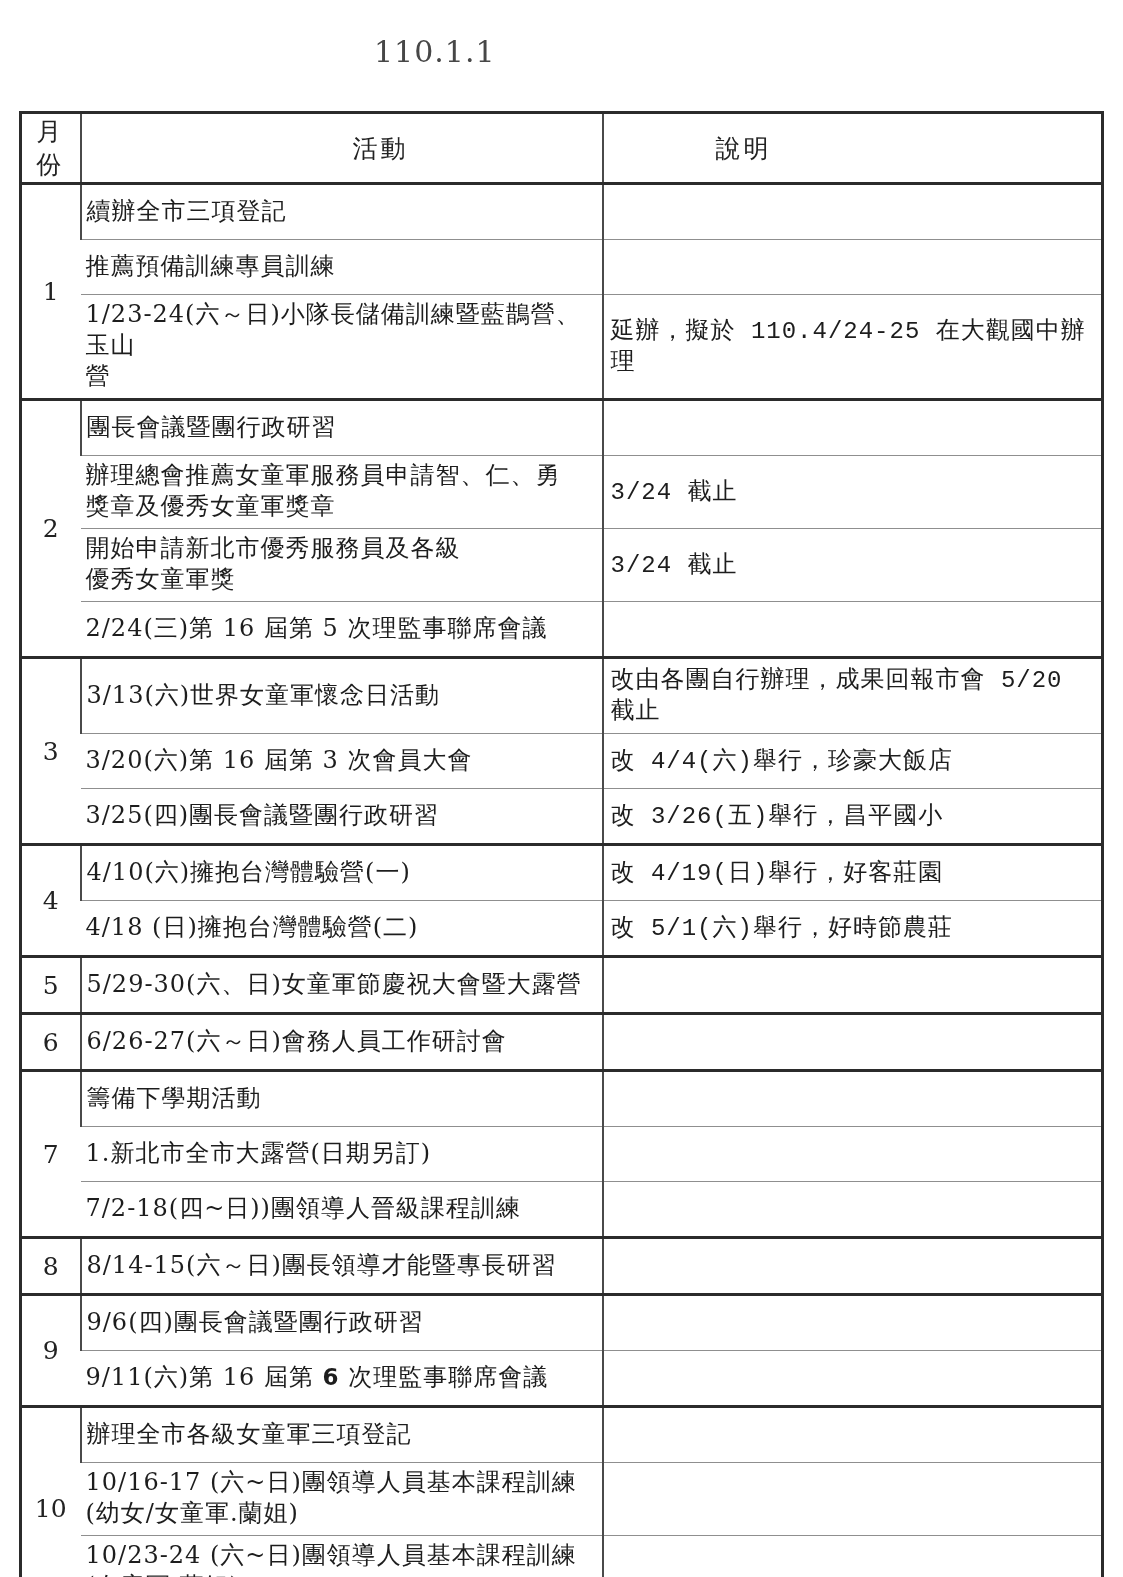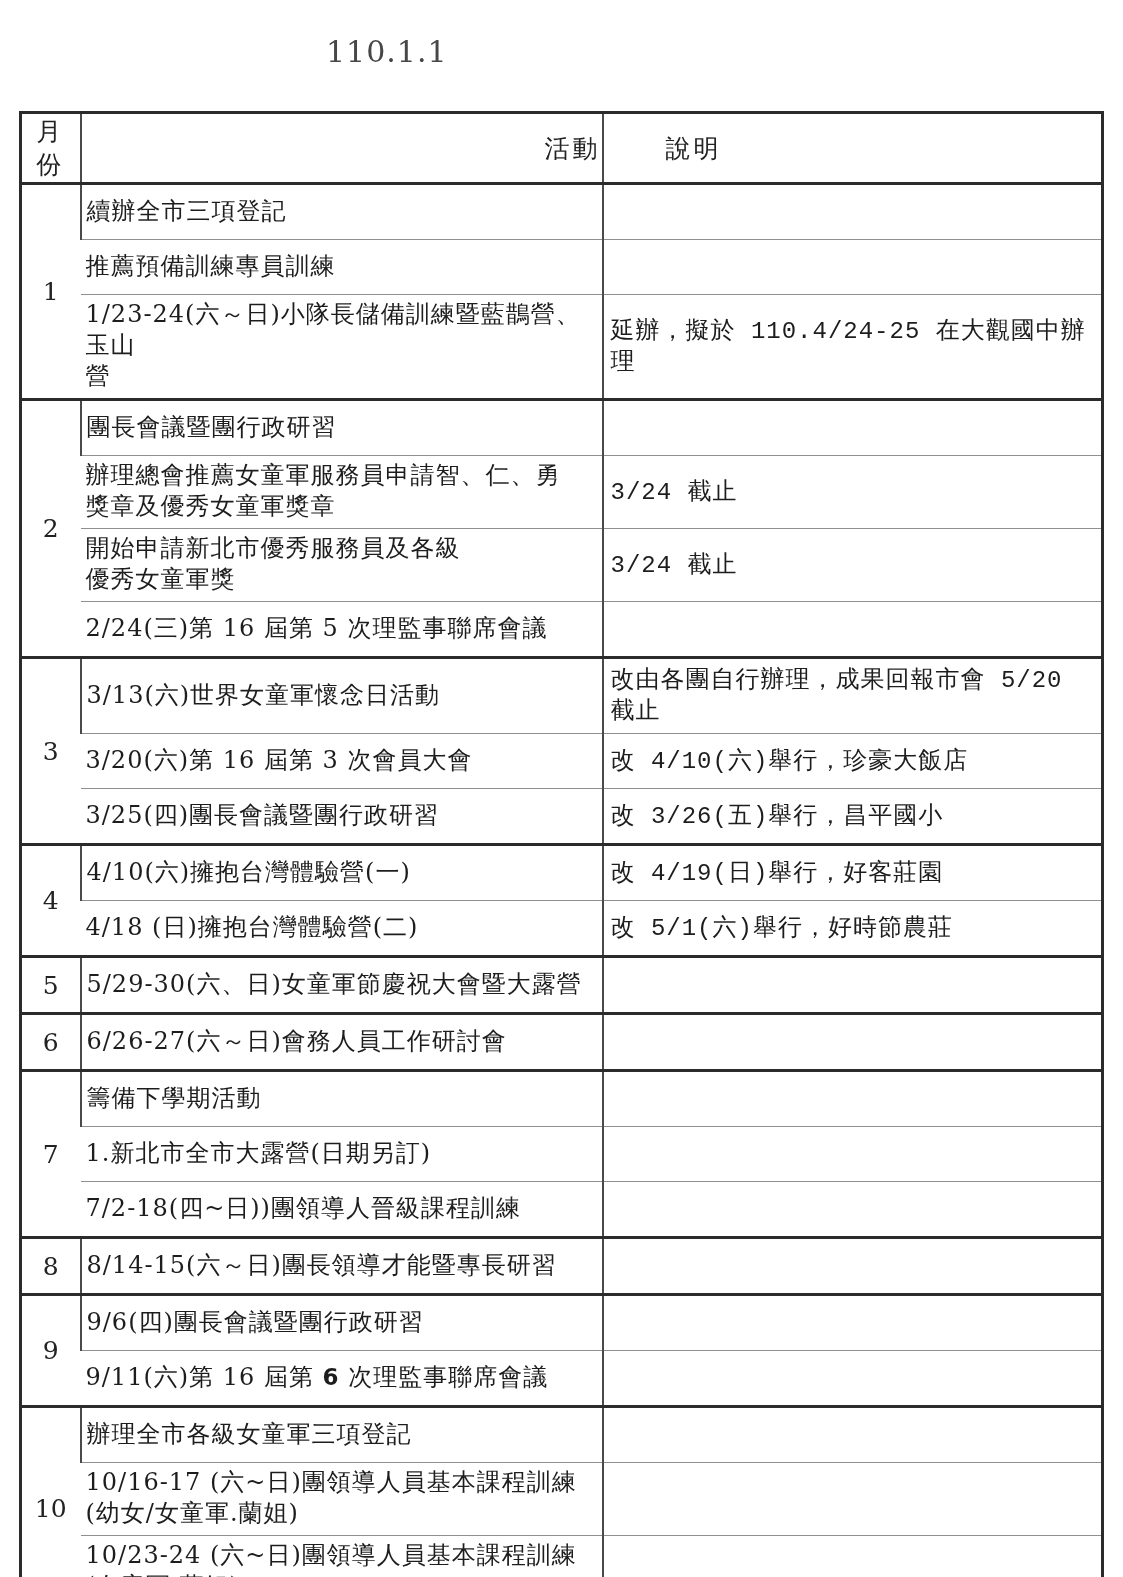--- a/index.html
+++ b/index.html
@@ -10,38 +10,38 @@
     -webkit-font-smoothing:antialiased;
   }
   .title-row{
     margin:34px 0 0 270px;
     display:flex;align-items:baseline;white-space:nowrap;
   }
   .title-main{
     font-size:37px;font-weight:bold;color:#474747;letter-spacing:1px;
   }
   .title-date{
-    font-size:30px;color:#474747;margin-left:56px;letter-spacing:1px;
+    font-size:30px;color:#474747;margin-left:104px;letter-spacing:1px;
   }
   table.calendar{
     border-collapse:collapse;table-layout:fixed;
     margin:42px 0 0 19px;width:1082px;
     border:3px solid #2b2b2b;
   }
   col.c-month{width:60px;}
   col.c-activity{width:522px;}
   col.c-note{width:500px;}
   thead th{
     font-weight:normal;font-size:25px;color:#222;
     height:46px;vertical-align:middle;
     border-bottom:2px solid #4a4a4a;
   }
   th.h-month{text-align:center;letter-spacing:4px;margin-left:47px;}
-  th.h-activity{text-align:right;padding-left:79px;letter-spacing:3px;}
-  th.h-note{text-align:left;padding-left:62px;letter-spacing:3px;}
+  th.h-activity{text-align:center;padding-left:79px;letter-spacing:3px;}
+  th.h-note{text-align:left;padding-left:112px;letter-spacing:3px;}
   td,th{border-left:2px solid #4a4a4a;}
   td:first-child,th:first-child{border-left:none;}
   tbody{border-top:3px solid #2b2b2b;}
   tbody td{
     font-size:24px;line-height:31px;vertical-align:middle;
     height:42px;
     border-top:1px solid #8f8f8f;
   }
   td.month{text-align:center;font-size:25px;color:#222;}
   td.activity{
@@ -111,21 +111,21 @@
       </tr>
     </tbody>
     <tbody>
       <tr>
         <td class="month" rowspan="3">3</td>
         <td class="activity">3/13(六)世界女童軍懷念日活動</td>
         <td class="note">改由各團自行辦理，成果回報市會 5/20 截止</td>
       </tr>
       <tr>
         <td class="activity">3/20(六)第 16 屆第 3 次會員大會</td>
-        <td class="note">改 4/10(六)舉行，珍豪大飯店</td>
+        <td class="note">改 4/4(六)舉行，珍豪大飯店</td>
       </tr>
       <tr>
         <td class="activity">3/25(四)團長會議暨團行政研習</td>
         <td class="note">改 3/26(五)舉行，昌平國小</td>
       </tr>
     </tbody>
     <tbody>
       <tr>
         <td class="month" rowspan="2">4</td>
         <td class="activity">4/10(六)擁抱台灣體驗營(一)</td>

